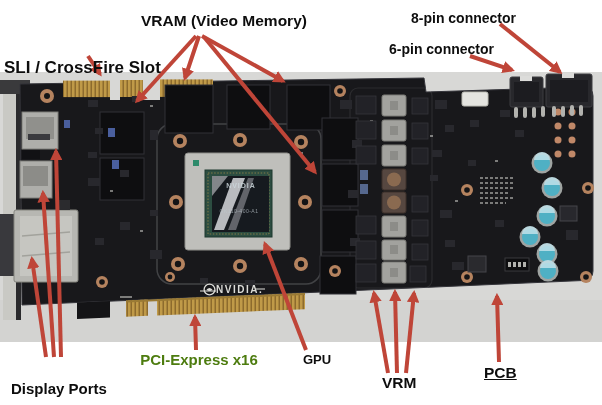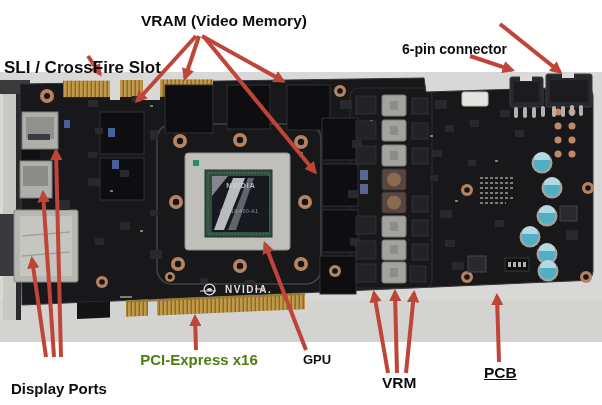--- a/index.html
+++ b/index.html
@@ -4,27 +4,27 @@
 <style>
   html,body{margin:0;padding:0;background:#ffffff;}
   #stage{position:relative;width:602px;height:405px;background:#ffffff;overflow:hidden;
          font-family:"Liberation Sans", sans-serif;}
   #art{position:absolute;left:0;top:0;}
   .lbl{position:absolute;color:#0d0d0d;font-weight:bold;white-space:nowrap;
        font-family:"Liberation Sans", sans-serif;text-align:center;}
   .lbl-sli{left:4px;top:38px;font-size:17px;margin-top:20px;}
   .lbl-vram{left:141px;top:12px;font-size:15.5px;}
   .lbl-pin8{left:411px;top:10px;font-size:14px;}
-  .lbl-pin6{left:389px;top:41px;font-size:14px;margin-left:13px;}
+  .lbl-pin6{left:389px;top:41px;font-size:14px;}
   .lbl-dports{left:11px;top:380px;font-size:15px;}
   .lbl-pcie{left:139px;top:351px;width:120px;text-align:center;font-size:15px;line-height:17px;font-weight:bold;color:#4d7c0f;position:absolute;font-family:"Liberation Sans", sans-serif;}
   .lbl-gpu{left:303px;top:352px;font-size:13px;}
   .lbl-vrm{left:382px;top:374px;font-size:15.5px;}
   .lbl-pcb{left:484px;top:364px;font-size:15.5px;text-decoration:underline;}
-  .nvlogo{position:absolute;left:203px;top:283px;display:flex;align-items:center;gap:9px;}
+  .nvlogo{position:absolute;left:203px;top:283px;display:flex;align-items:center;gap:0;}
   .nvlogo .txt{color:#dcdcd8;font-size:10px;font-weight:bold;letter-spacing:1.5px;}
   .die-txt{position:absolute;color:rgba(205,215,220,0.85);text-align:center;}
   .die-brand{left:213px;top:182px;width:56px;font-size:7px;font-weight:bold;letter-spacing:1px;}
   .die-model{left:211px;top:208px;width:56px;font-size:5px;letter-spacing:.5px;color:rgba(190,200,205,0.7);}
 </style>
 </head>
 <body>
 
 <div id="stage">
 
@@ -351,20 +351,21 @@
     <line x1="306" y1="350" x2="265" y2="244"></line>
     <line x1="388" y1="373" x2="374" y2="293"></line>
     <line x1="397" y1="373" x2="395" y2="292"></line>
     <line x1="406" y1="373" x2="414" y2="293"></line>
     <line x1="499" y1="362" x2="497" y2="296"></line>
   </g>
 </svg>
 
   <div class="lbl lbl-sli">SLI / CrossFire Slot</div>
   <div class="lbl lbl-vram">VRAM (Video Memory)</div>
+  <div class="lbl lbl-pin8">8-pin connector</div>
   <div class="lbl lbl-pin6">6-pin connector</div>
   <div class="lbl lbl-dports">Display Ports</div>
   <div class="lbl-pcie">
     <div>PCI-Express x16</div>
   </div>
   <div class="lbl lbl-gpu">GPU</div>
   <div class="lbl lbl-vrm">VRM</div>
   <div class="lbl lbl-pcb">PCB</div>
 
   <div class="nvlogo">

